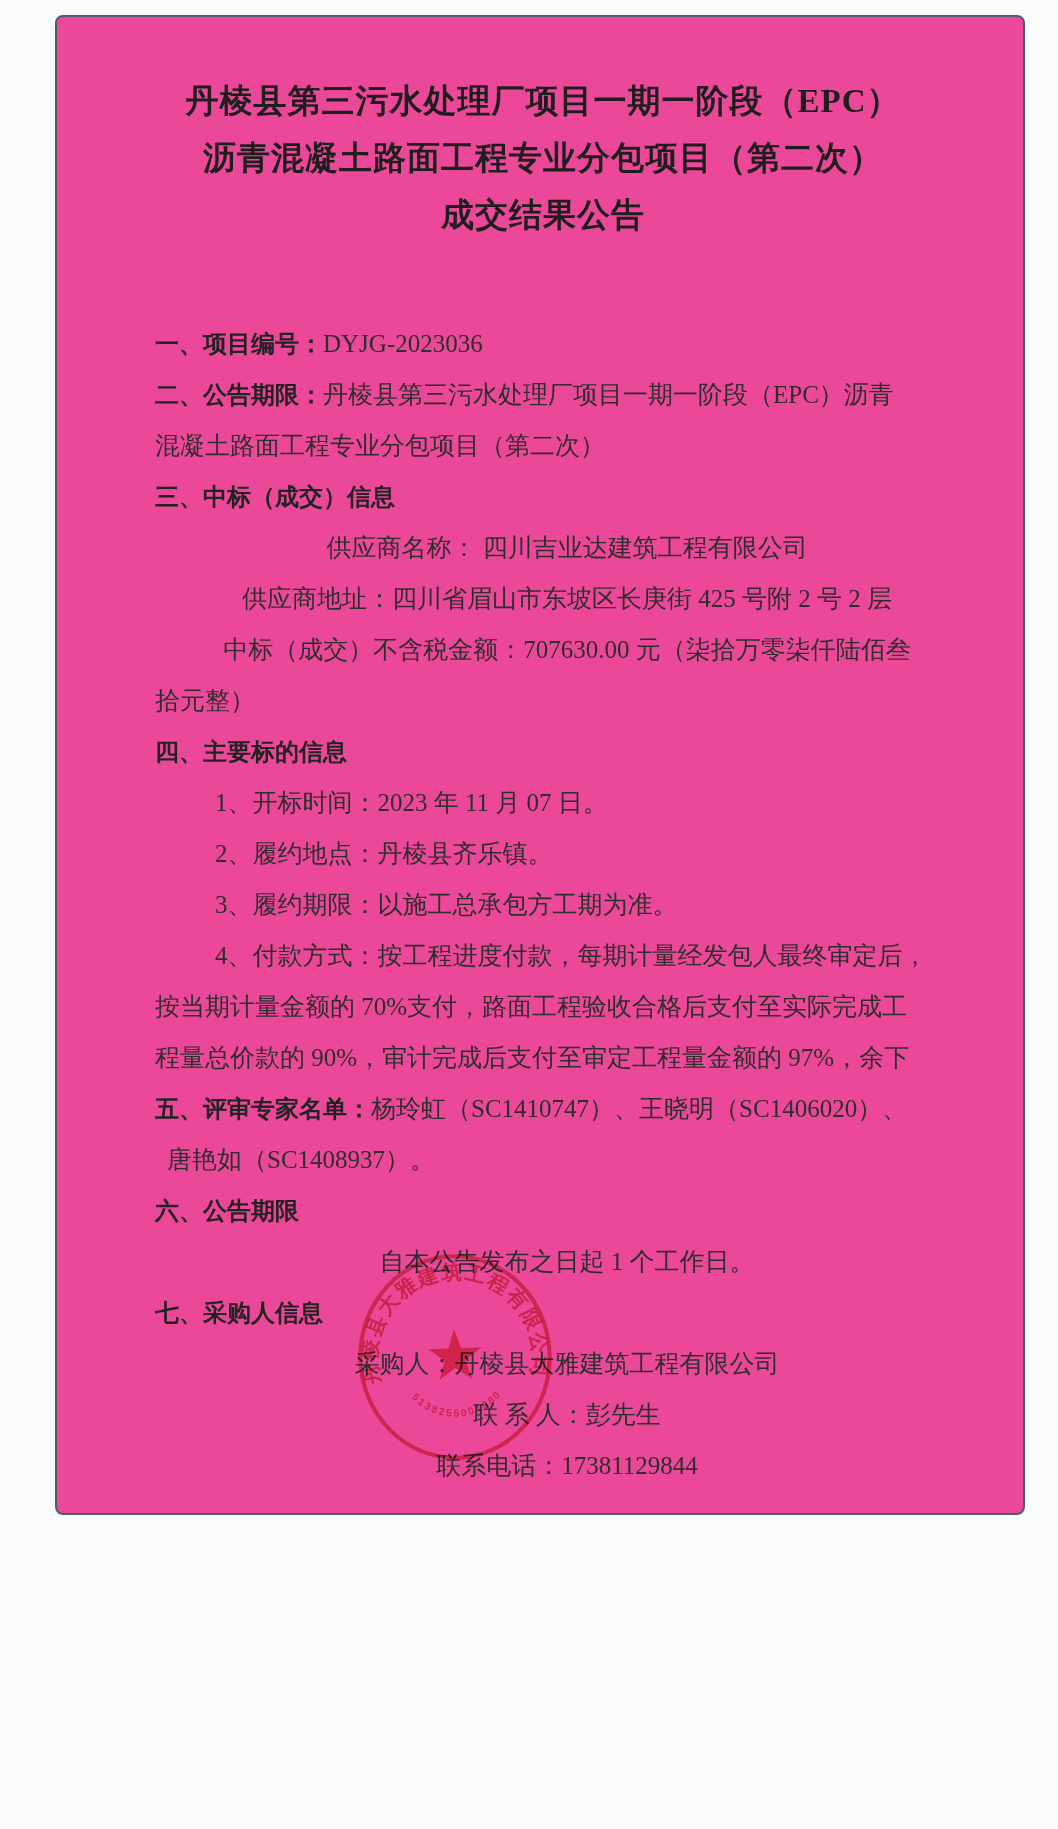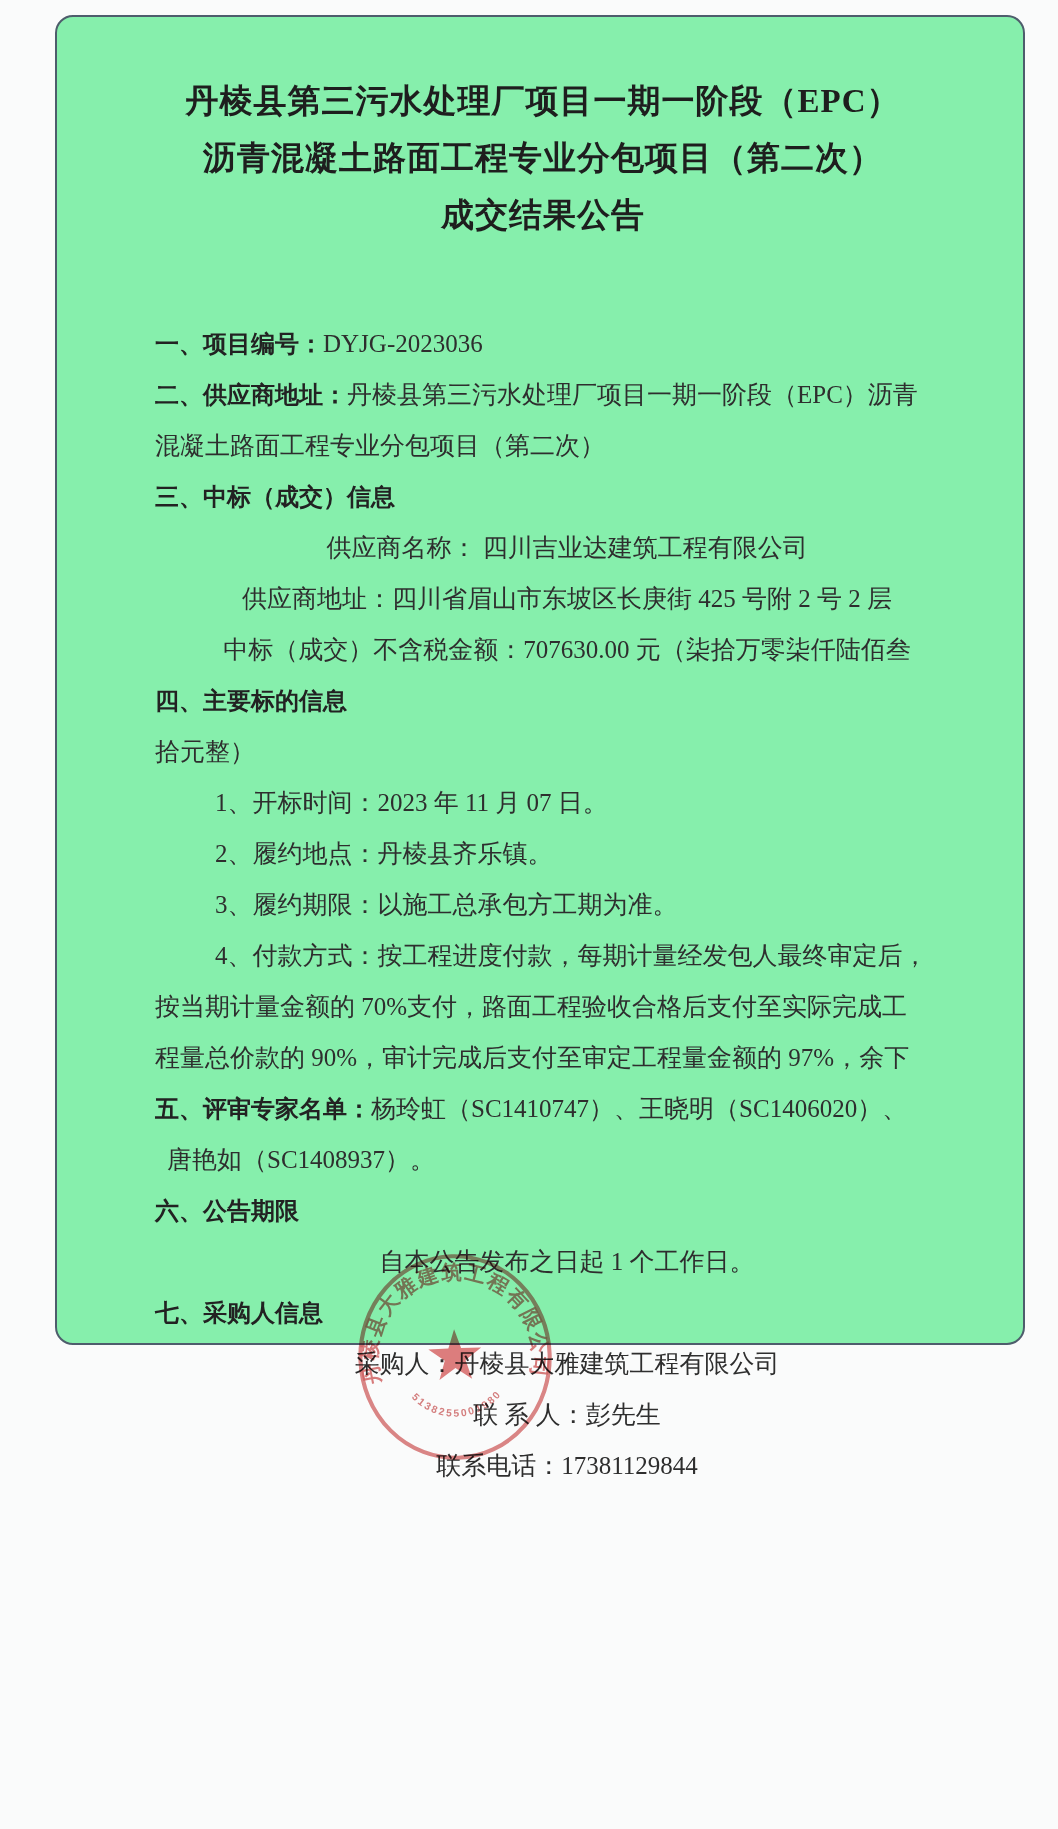--- a/index.html
+++ b/index.html
@@ -2,24 +2,24 @@
 <html><head>
 <meta charset="utf-8">
 <style>
   html,body { margin:0; padding:0; background:#ffffff; }
   .shot {
     position:relative; width:1058px; height:1829px;
     background:#fafbfb; overflow:hidden;
     font-family:"Liberation Serif", serif;
   }
   .frame {
-    position:absolute; left:55px; top:15px; width:970px; height:1330px;
+    position:absolute; left:55px; top:15px; width:970px; height:1500px;
     box-sizing:border-box;
-    border:2px solid #4e5d6c; border-radius:18px;
-    background:#86efac;
+    border:2px solid #4e5d6c; border-radius:8px;
+    background:#ec4899;
     padding:56px 92px 0 98px;
   }
   .title {
     font-family:"Liberation Serif", serif;
     font-weight:700; font-size:33px; line-height:57px;
     text-align:center; color:#1e1e1e; letter-spacing:1px;
     margin-bottom:74px;
   }
   .body-lines { color:#2e2e2e; }
   .line {
@@ -53,28 +53,28 @@
   <div class="frame">
 
     <div class="title">
       <div>丹棱县第三污水处理厂项目一期一阶段（EPC）</div>
       <div>沥青混凝土路面工程专业分包项目（第二次）</div>
       <div>成交结果公告</div>
     </div>
 
     <div class="body-lines">
       <div class="line"><span class="b">一、项目编号：</span><span>DYJG-2023036</span></div>
-      <div class="line"><span class="b">二、供应商地址：</span><span>丹棱县第三污水处理厂项目一期一阶段（EPC）沥青</span></div>
+      <div class="line"><span class="b">二、公告期限：</span><span>丹棱县第三污水处理厂项目一期一阶段（EPC）沥青</span></div>
       <div class="line"><span>混凝土路面工程专业分包项目（第二次）</span></div>
       <div class="line"><span class="b">三、中标（成交）信息</span></div>
       <div class="line ind"><span>供应商名称： 四川吉业达建筑工程有限公司</span></div>
       <div class="line ind"><span>供应商地址：四川省眉山市东坡区长庚街 425 号附 2 号 2 层</span></div>
       <div class="line ind"><span>中标（成交）不含税金额：707630.00 元（柒拾万零柒仟陆佰叁</span></div>
+      <div class="line"><span>拾元整）</span></div>
       <div class="line"><span class="b">四、主要标的信息</span></div>
-      <div class="line"><span>拾元整）</span></div>
       <div class="line ind2"><span>1、开标时间：2023 年 11 月 07 日。</span></div>
       <div class="line ind2"><span>2、履约地点：丹棱县齐乐镇。</span></div>
       <div class="line ind2"><span>3、履约期限：以施工总承包方工期为准。</span></div>
       <div class="line ind2"><span>4、付款方式：按工程进度付款，每期计量经发包人最终审定后，</span></div>
       <div class="line"><span>按当期计量金额的 70%支付，路面工程验收合格后支付至实际完成工</span></div>
       <div class="line"><span>程量总价款的 90%，审计完成后支付至审定工程量金额的 97%，余下</span></div>
       <div class="line"><span class="b">五、评审专家名单：</span><span>杨玲虹（SC1410747）、王晓明（SC1406020）、</span></div>
       <div class="line cont2"><span>唐艳如（SC1408937）。</span></div>
       <div class="line"><span class="b">六、公告期限</span></div>
       <div class="line ind"><span>自本公告发布之日起 1 个工作日。</span></div>

